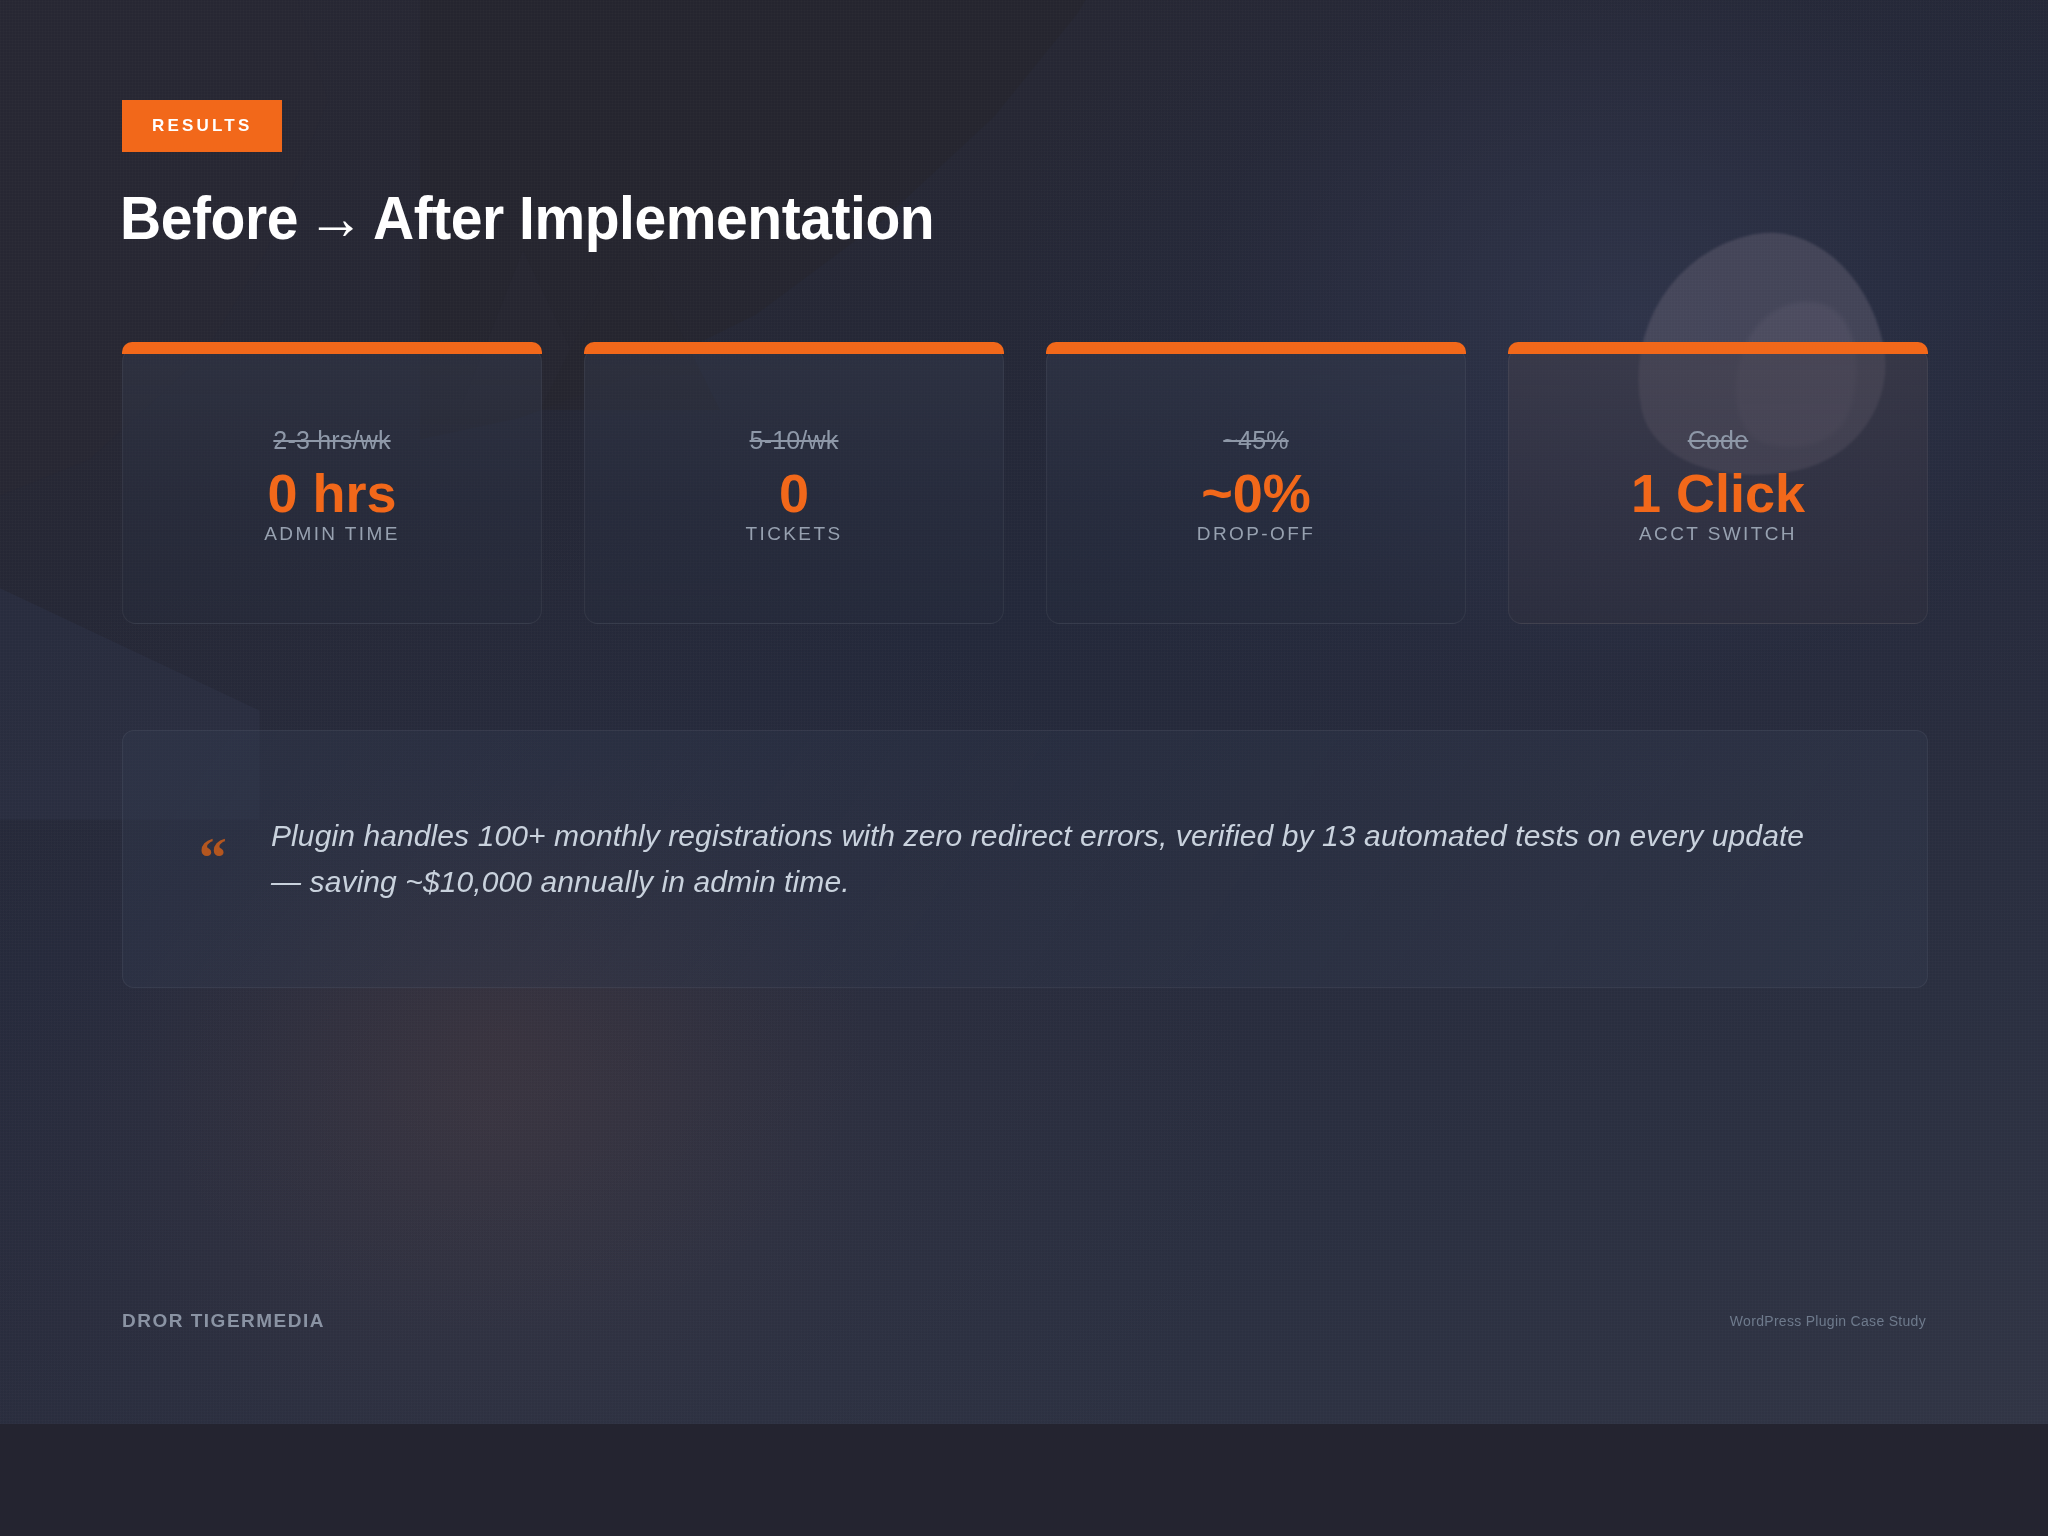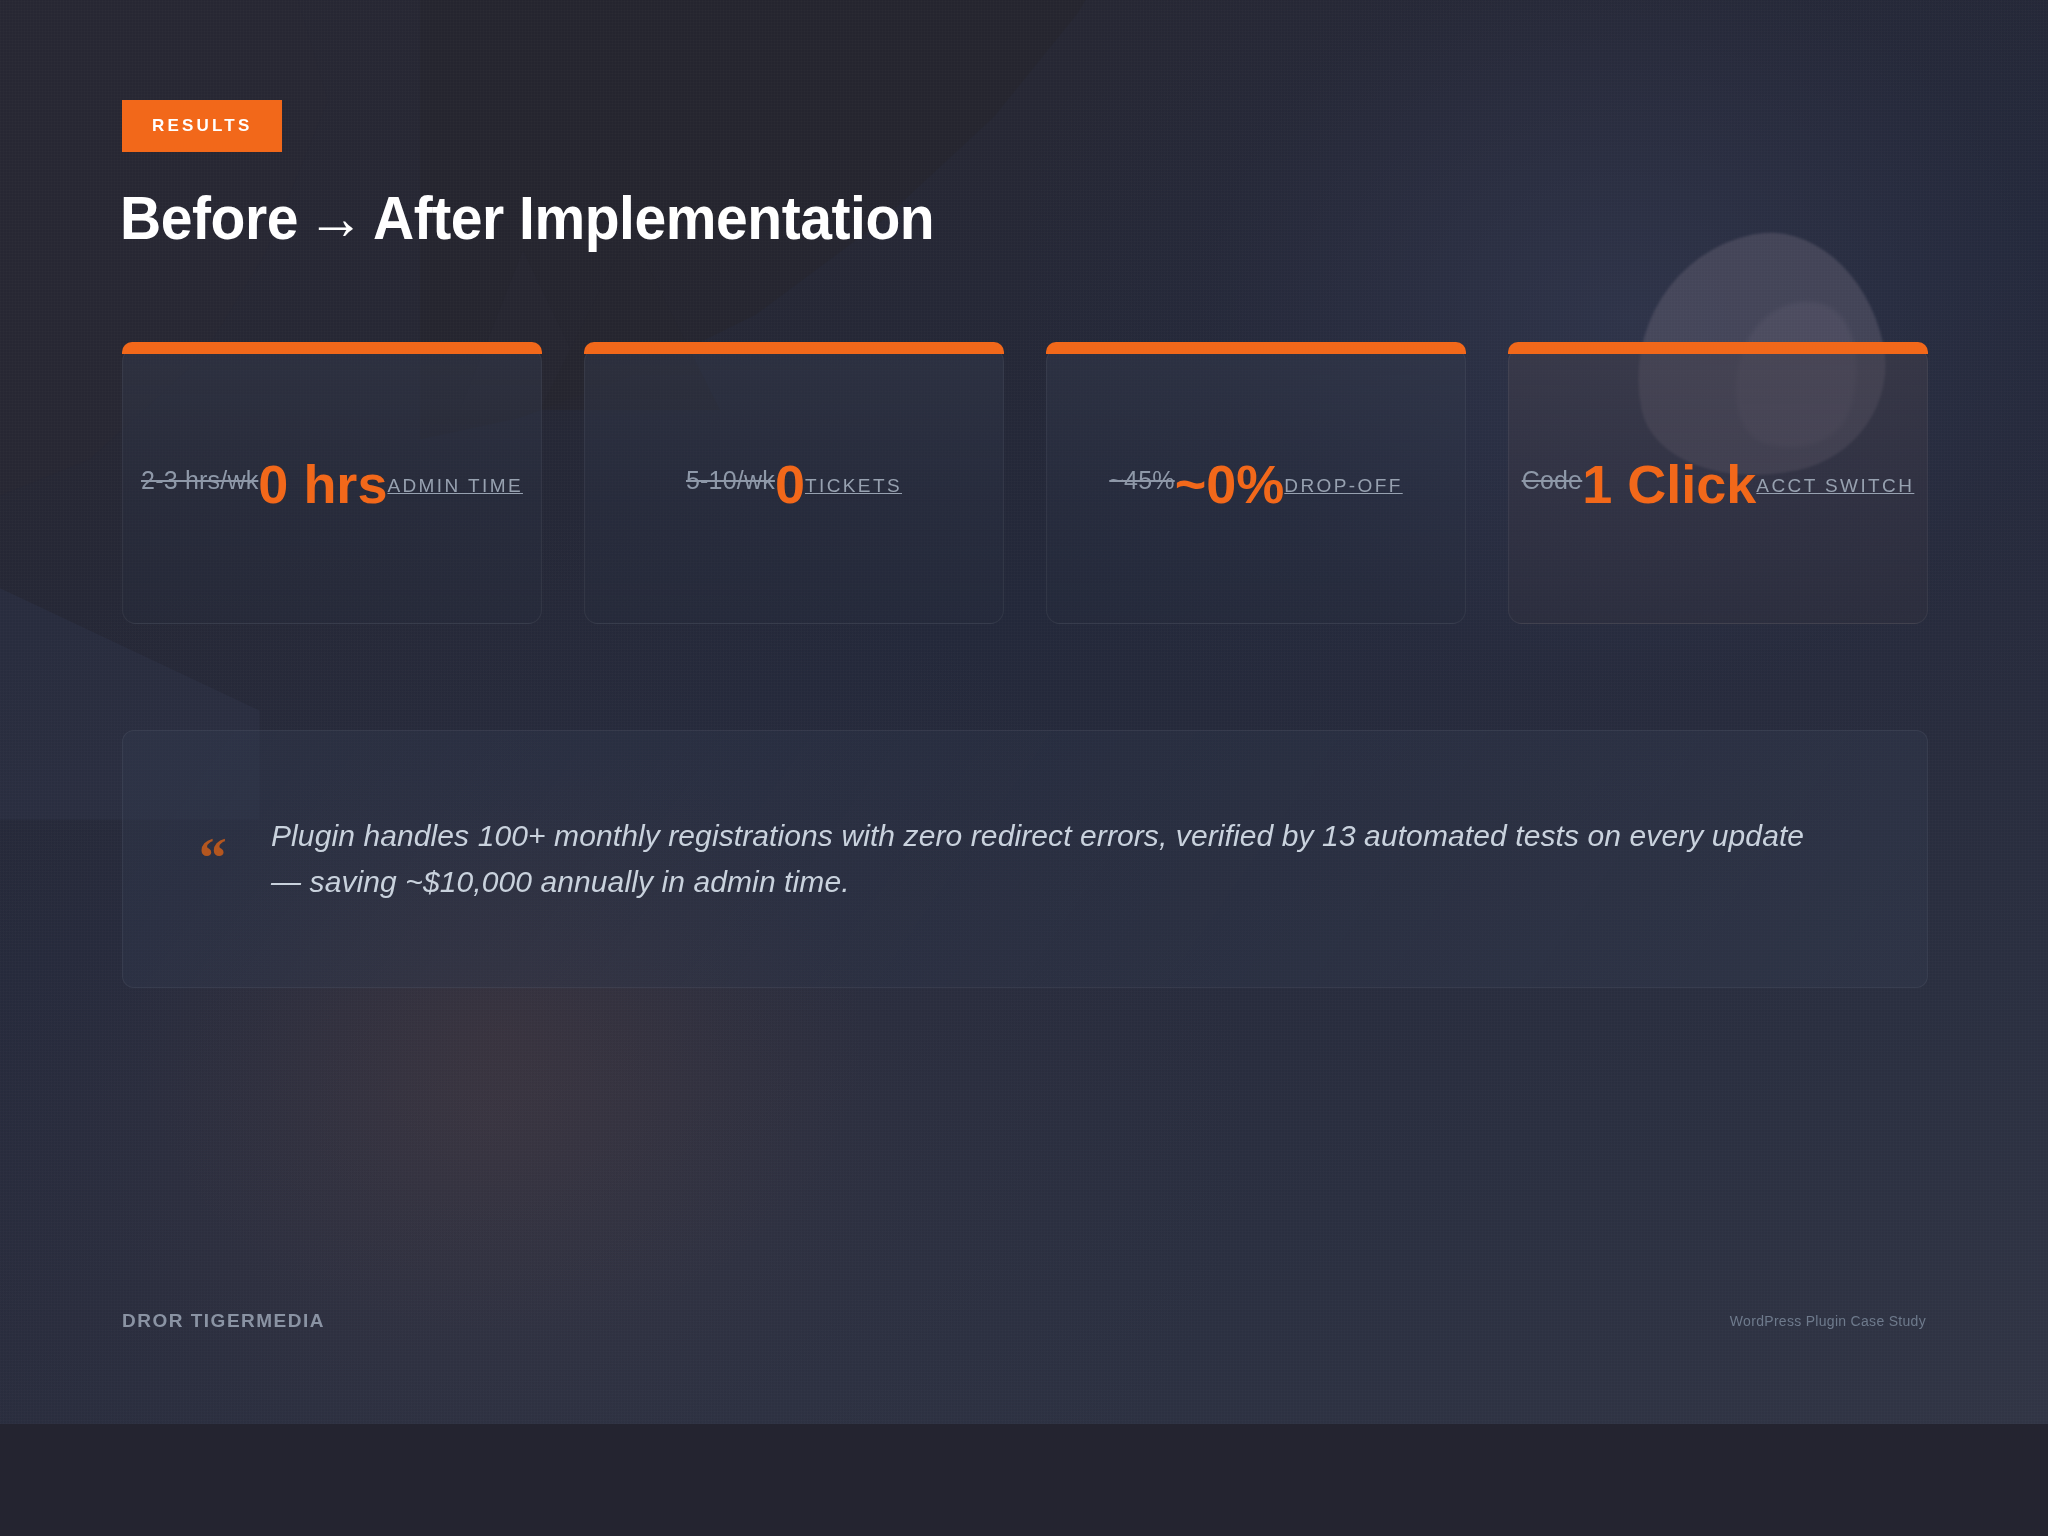--- a/index.html
+++ b/index.html
@@ -158,20 +158,21 @@
   }
   .card {
     flex:1 1 0;
     height:276px;
     border-radius:14px;
     border:1px solid rgba(255,255,255,0.055);
     border-top:none;
     position:relative;
     background: linear-gradient(180deg, rgba(52,58,76,0.50) 0%, rgba(44,50,68,0.38) 55%, rgba(40,46,62,0.30) 100%);
     display:flex;
+    flex-direction:column;
     align-items:center;
     justify-content:center;
     overflow:visible;
   }
   .card::before {
     content:"";
     position:absolute;
     left:-1px; right:-1px; top:-6px;
     height:12px;
     background:#F2681A;
@@ -194,21 +195,20 @@
     color:#F2681A;
     line-height:1.05;
     margin-bottom:2px;
     white-space:nowrap;
   }
   .card-label {
     font-size:19px;
     color:#97A1B0;
     letter-spacing:2.4px;
     text-transform:uppercase;
-    text-decoration:underline;
   }
 
   
   .quote-box {
     position:absolute;
     left:122px; top:730px;
     width:1806px;
     height:258px;
     border-radius:12px;
     border:1px solid rgba(255,255,255,0.055);

